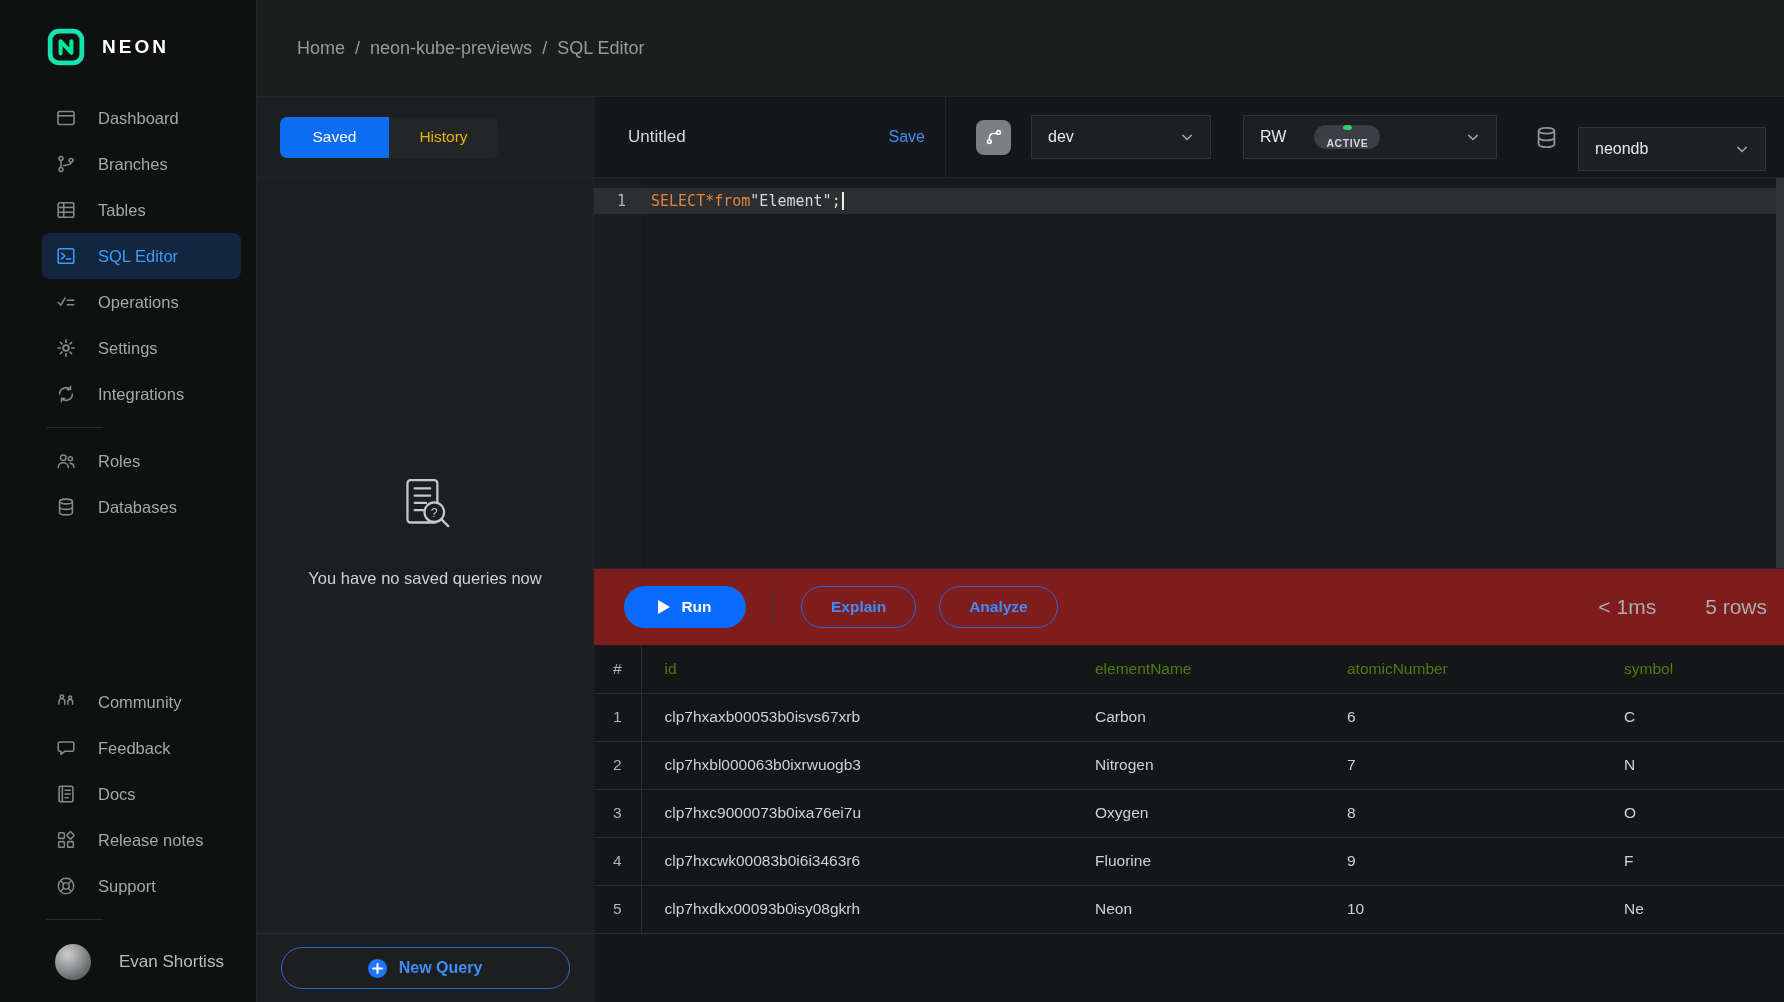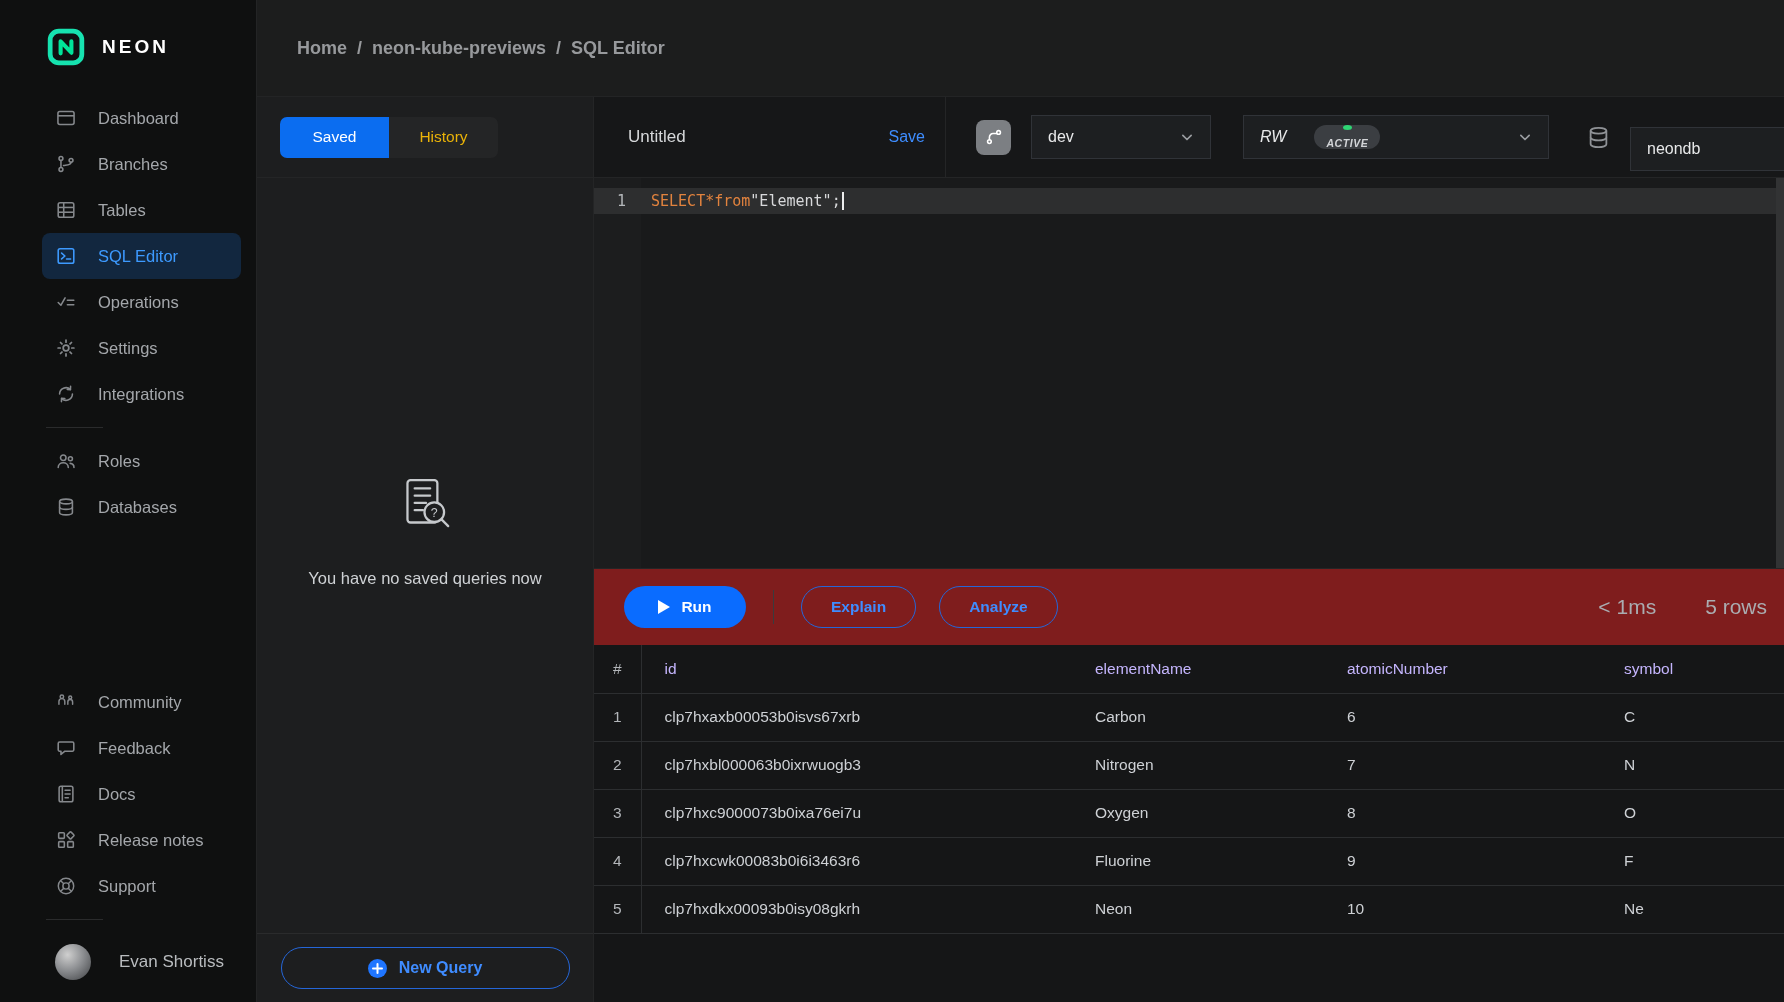--- a/index.html
+++ b/index.html
@@ -38,21 +38,21 @@
   }
   .user-name { color:#b9bcbf; font-size:17px; }
 
   
   .main { flex:1; display:flex; flex-direction:column; min-width:0; }
   .topbar {
     height:97px; min-height:97px; background:#1c1d1d;
     display:flex; align-items:center; padding-left:40px;
     border-bottom:1px solid #232425;
   }
-  .breadcrumb { display:flex; gap:10px; font-size:18px; font-weight:700; color:#97999c; }
+  .breadcrumb { display:flex; gap:10px; font-size:18px; font-weight:400; color:#97999c; }
   .breadcrumb .crumb { cursor:pointer; }
 
   .toolbar-row { height:81px; min-height:81px; background:#161718; display:flex; border-bottom:1px solid #242526; }
   .tabs-region {
     width:337px; min-width:337px; background:#1d1e1f;
     border-right:1px solid #242526;
     display:flex; align-items:center; padding-left:23px;
   }
   .tab-group { display:flex; border-radius:7px; overflow:hidden; }
   .tab { height:41px; width:109px; display:flex; align-items:center; justify-content:center; font-size:15.5px; cursor:pointer; }
@@ -67,21 +67,21 @@
   .branch-btn {
     width:35px; height:35px; border-radius:8px; background:#7c7f83;
     display:flex; align-items:center; justify-content:center; cursor:pointer;
   }
   .select {
     height:44px; background:#1d1f21; border:1px solid #303338; border-radius:0;
     display:flex; align-items:center; padding:0 13px 0 16px;
     font-size:16px; color:#e7e8e9; cursor:pointer;
   }
   .sel-branch { width:180px; margin-left:20px; }
-  .sel-compute { width:306px; margin-left:32px;font-style:italic; }
+  .sel-compute { width:254px; margin-left:32px; }
   .db-icon { margin-left:36px; color:#8f9296; }
   .sel-db { width:188px; margin-left:18px;margin-top:24px; }
   .chev { margin-left:auto; }
   .badge {
     background:#3b3e42; border-radius:12px; height:24px;
     display:flex; align-items:center; gap:7px; padding:0 12px; margin-left:28px;
     font-size:10.5px; font-weight:700; letter-spacing:.6px; color:#d3d5d8;flex-direction:column;
   }
   .badge .dot { width:9px; height:9px; border-radius:50%; }
 
@@ -129,21 +129,21 @@
     height:42px; padding:0 29px; border:1px solid #2566d8; border-radius:21px;
     background:transparent; color:#3f8cff; font-size:15.5px; font-weight:700;
     display:flex; align-items:center; font-family:"Liberation Sans", sans-serif; cursor:pointer;
   }
   .outline-btn + .outline-btn { margin-left:23px; }
   .stats { margin-left:auto; display:flex; gap:49px; font-size:21px; color:#aaadb1; }
 
   .results-section { flex:1; background:#151617; overflow:hidden; }
   table.results { width:100%; border-collapse:collapse; font-size:15.5px; table-layout:fixed; }
   .results th {
-    height:48px; font-weight:400; color:#c4b5fd; text-align:left;
+    height:48px; font-weight:400; color:#4d7c0f; text-align:left;
     padding:0 0 0 23px; border-bottom:1px solid #2c2e30;
   }
   .results td {
     height:48px; color:#ced1d5; padding:0 0 0 23px;
     border-bottom:1px solid #2c2e30; overflow:hidden; white-space:nowrap;
   }
   .results th.num, .results td.num {
     width:47px; text-align:center; padding:0;
     border-right:1px solid #2c2e30; color:#b3b6ba;
   }

